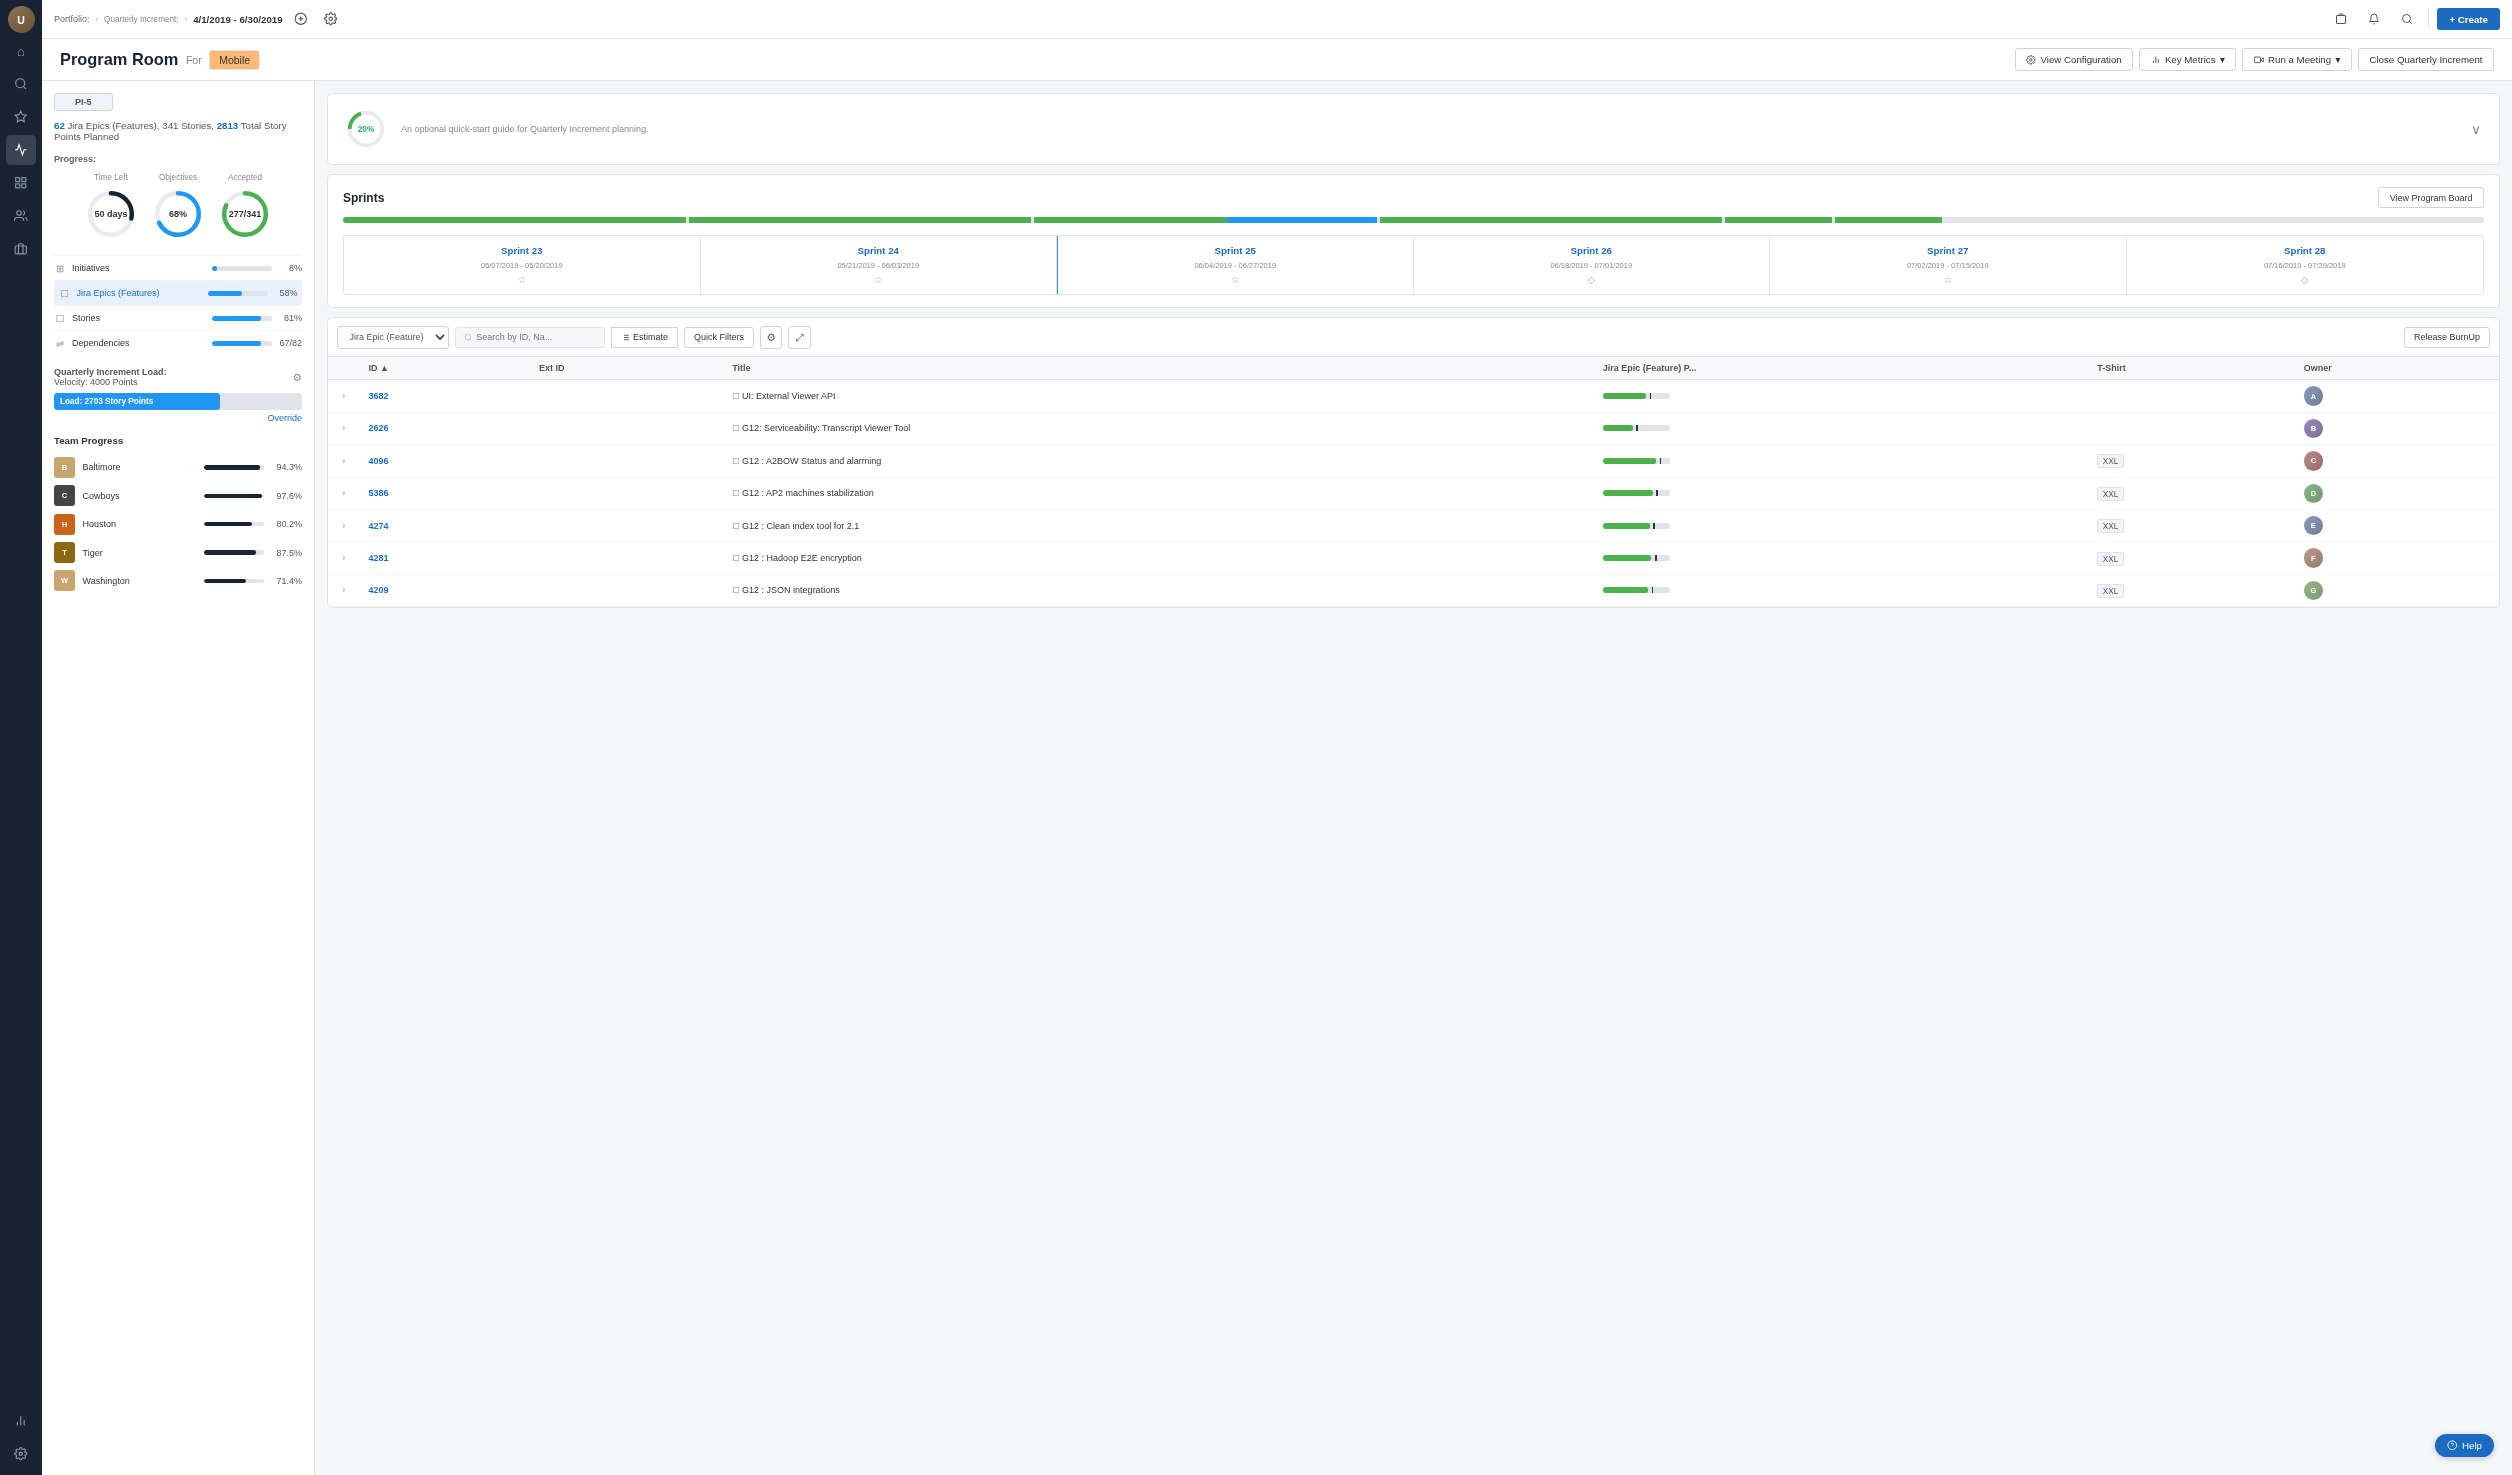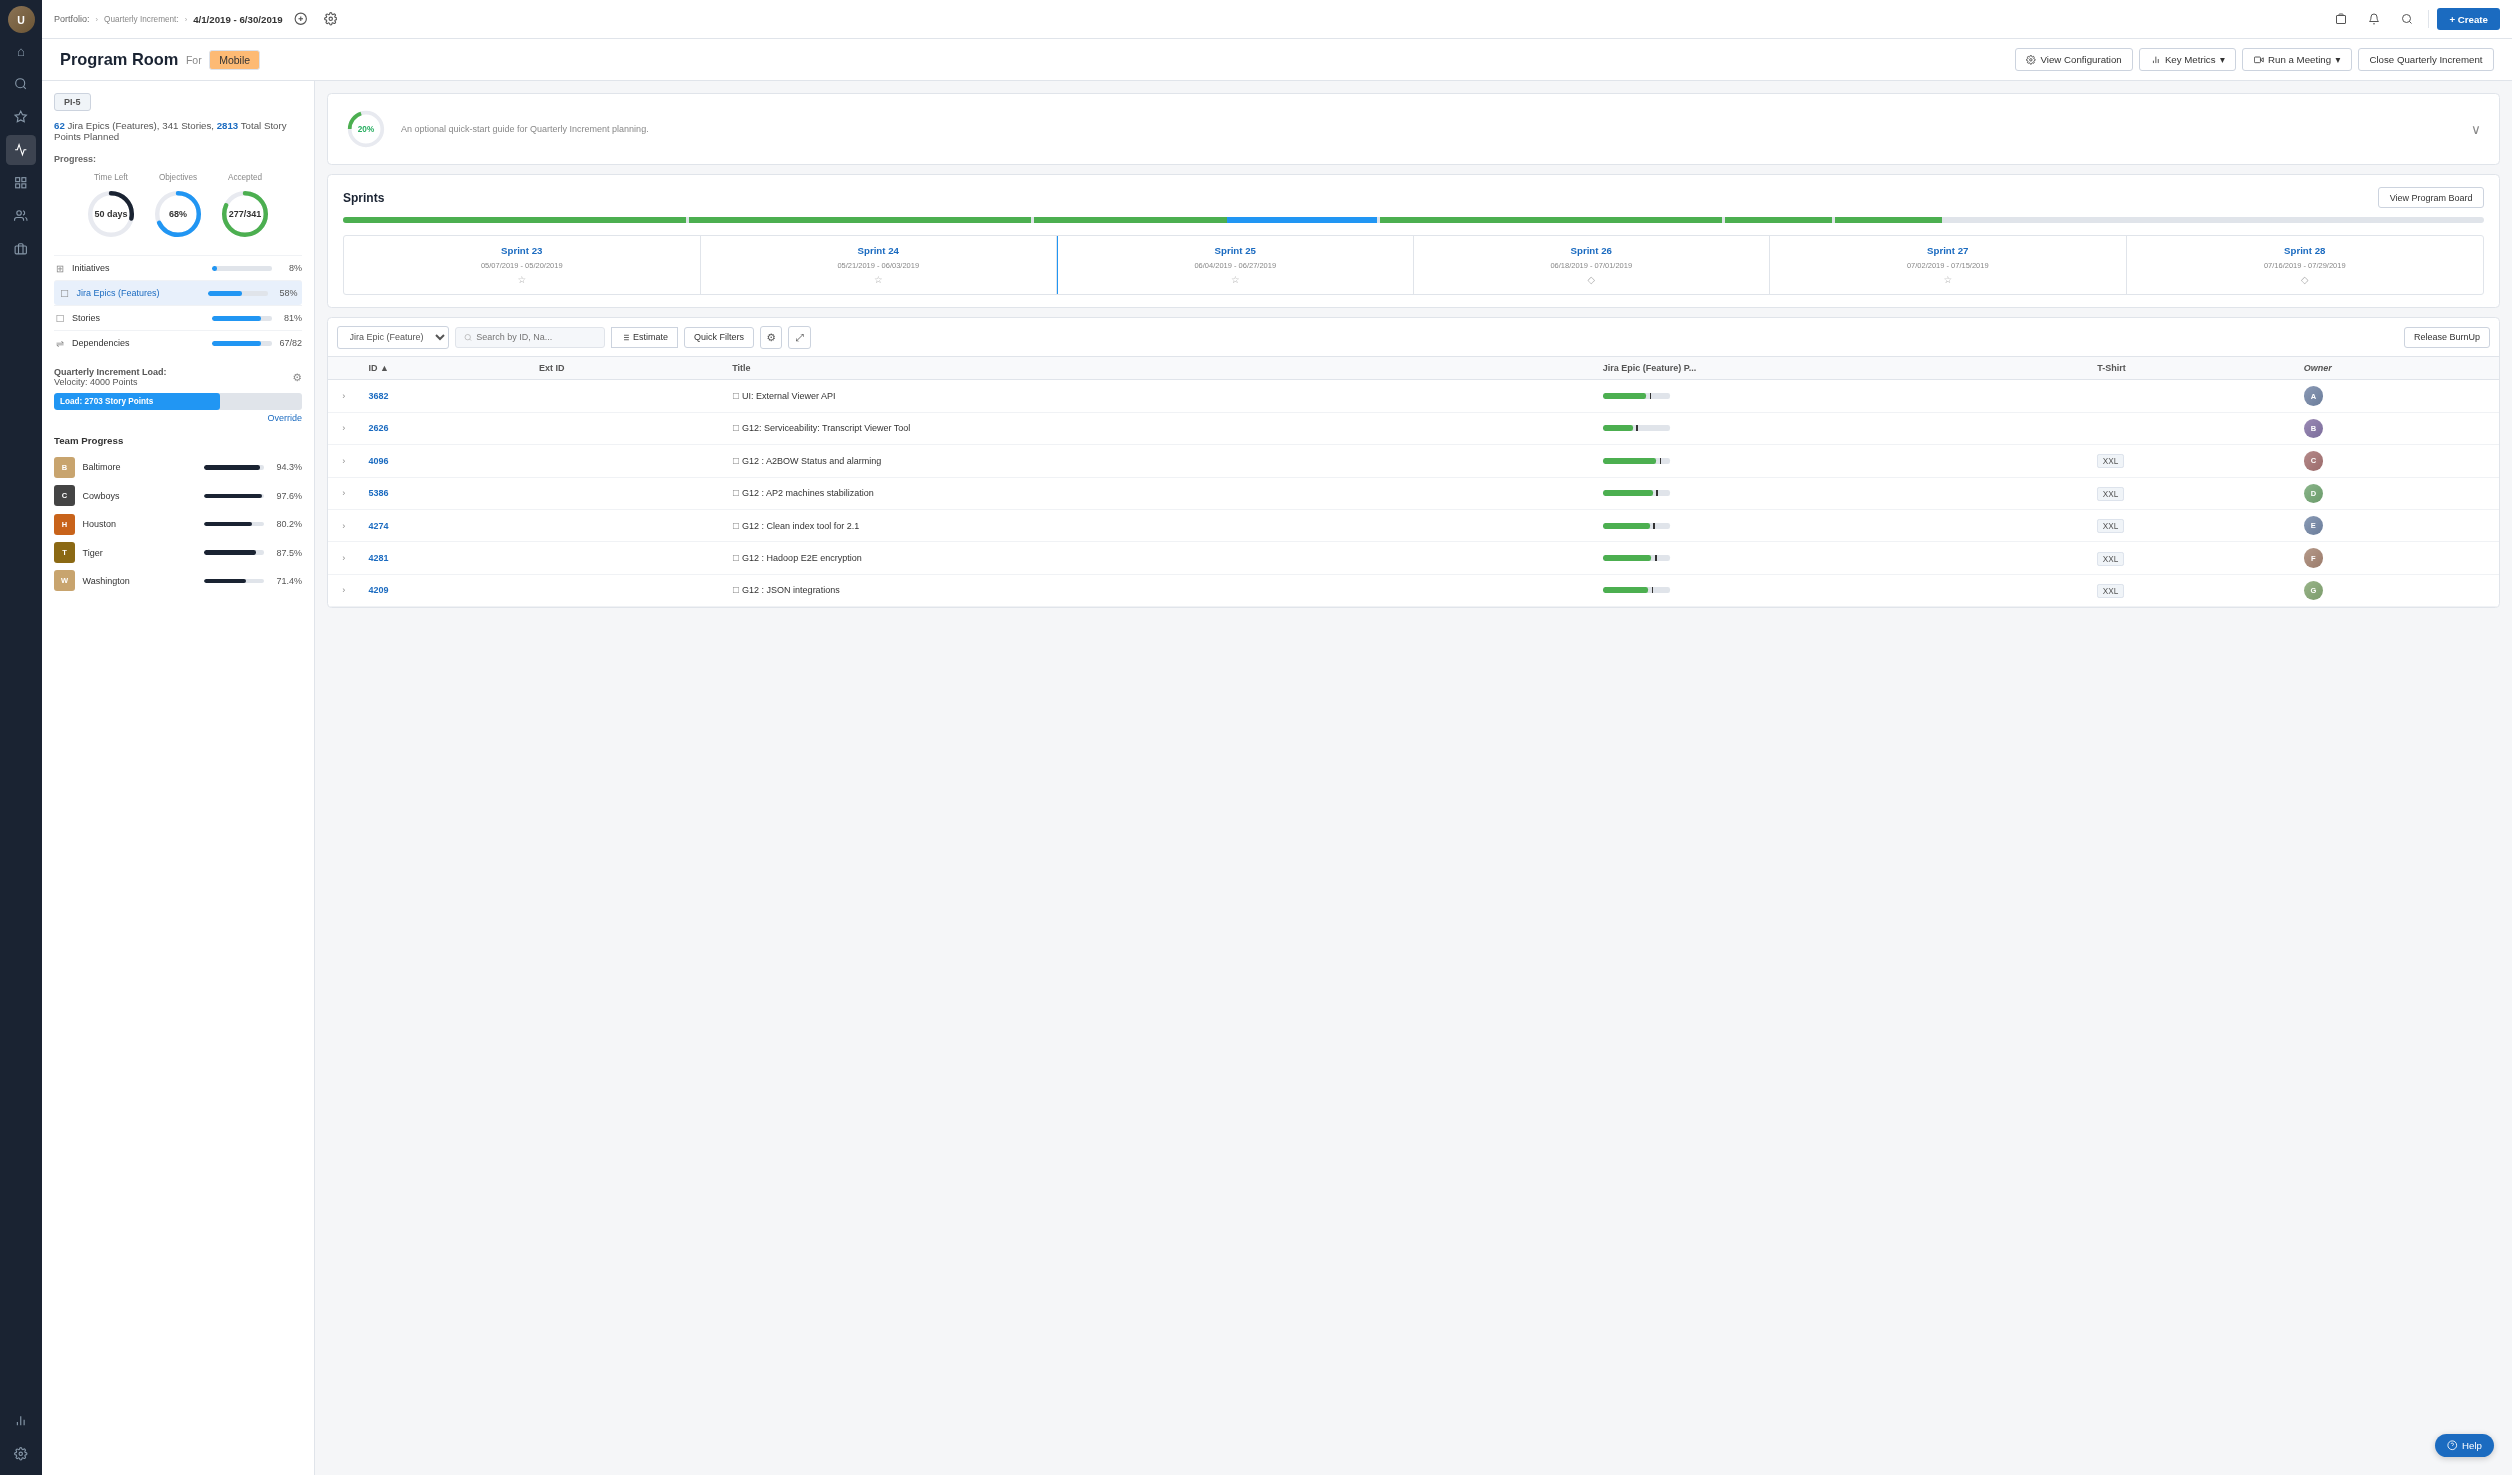--- a/index.html
+++ b/index.html
@@ -34,21 +34,21 @@
     .prog-action-btn { background: #fff; border: 0.7px solid #ccd3de; border-radius: 3px; padding: 5.2px 10.5px; font-size: 9.7px; color: #333; cursor: pointer; display: flex; align-items: center; gap: 4.5px; }
     .close-qi-btn { background: #fff; border: 0.7px solid #ccd3de; border-radius: 3px; padding: 5.2px 10.5px; font-size: 9.7px; color: #333; cursor: pointer; }
 
     
     .content { display: flex; flex: 1; overflow: hidden; }
 
     
     .left-panel { width: 273px; flex-shrink: 0; background: #fff; border-right: 0.7px solid #e0e4ea; overflow-y: auto; padding: 12px; }
 
     
-    .pi-badge { display: inline-block; background: #f0f4f8; border: 0.7px solid #ccd3de; border-radius: 3px; padding: 3px 9px; font-size: 9px; font-weight: 600; color: #555; margin-bottom: 9px; }
+    .pi-badge { display: inline-block; background: #f0f4f8; border: 0.7px solid #ccd3de; border-radius: 3px; padding: 3px 20px; font-size: 9px; font-weight: 600; color: #555; margin-bottom: 9px; }
 
     
     .summary-line { font-size: 9.7px; color: #555; margin-bottom: 12px; }
     .summary-line .num-blue { color: #1b6bc0; font-weight: 700; }
 
     
     .progress-label { font-size: 9px; color: #666; margin-bottom: 9px; font-weight: 600; }
     .progress-circles { display: flex; gap: 15px; margin-bottom: 15px; justify-content: center; }
     .circle-container { display: flex; flex-direction: column; align-items: center; gap: 6px; }
     .circle-label { font-size: 8.2px; color: #888; text-align: center; }
@@ -552,21 +552,21 @@
         </div>
         <table>
           <thead>
             <tr>
               <th style="width:22.4px;"></th>
               <th style="cursor:pointer;">ID ▲</th>
               <th style="cursor:pointer;">Ext ID</th>
               <th style="cursor:pointer;">Title</th>
               <th style="cursor:pointer;">Jira Epic (Feature) P...</th>
               <th style="cursor:pointer;">T-Shirt</th>
-              <th style="cursor:pointer;font-style:italic;">Owner</th>
+              <th style="cursor:pointer;">Owner</th>
             </tr>
           </thead>
           <tbody>
             <tr>
               <td>
                   <div class="expand-btn">›</div>
                 </td>
               <td><a class="id-link">3682</a></td>
               <td></td>
               <td><span class="story-icon">☐</span> UI: External Viewer API</td>

